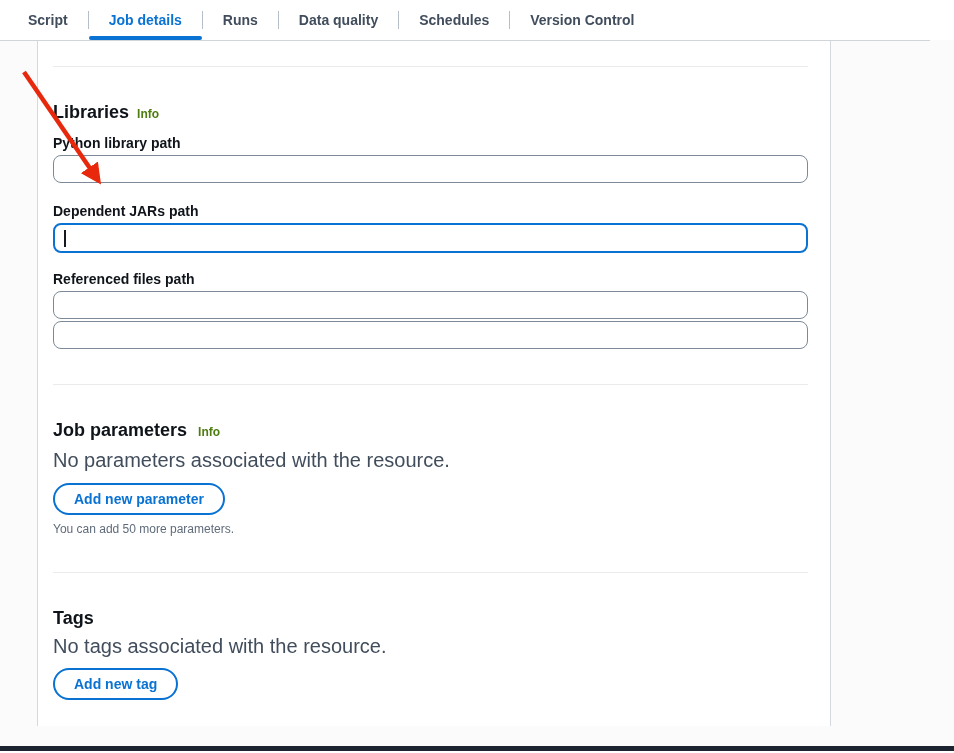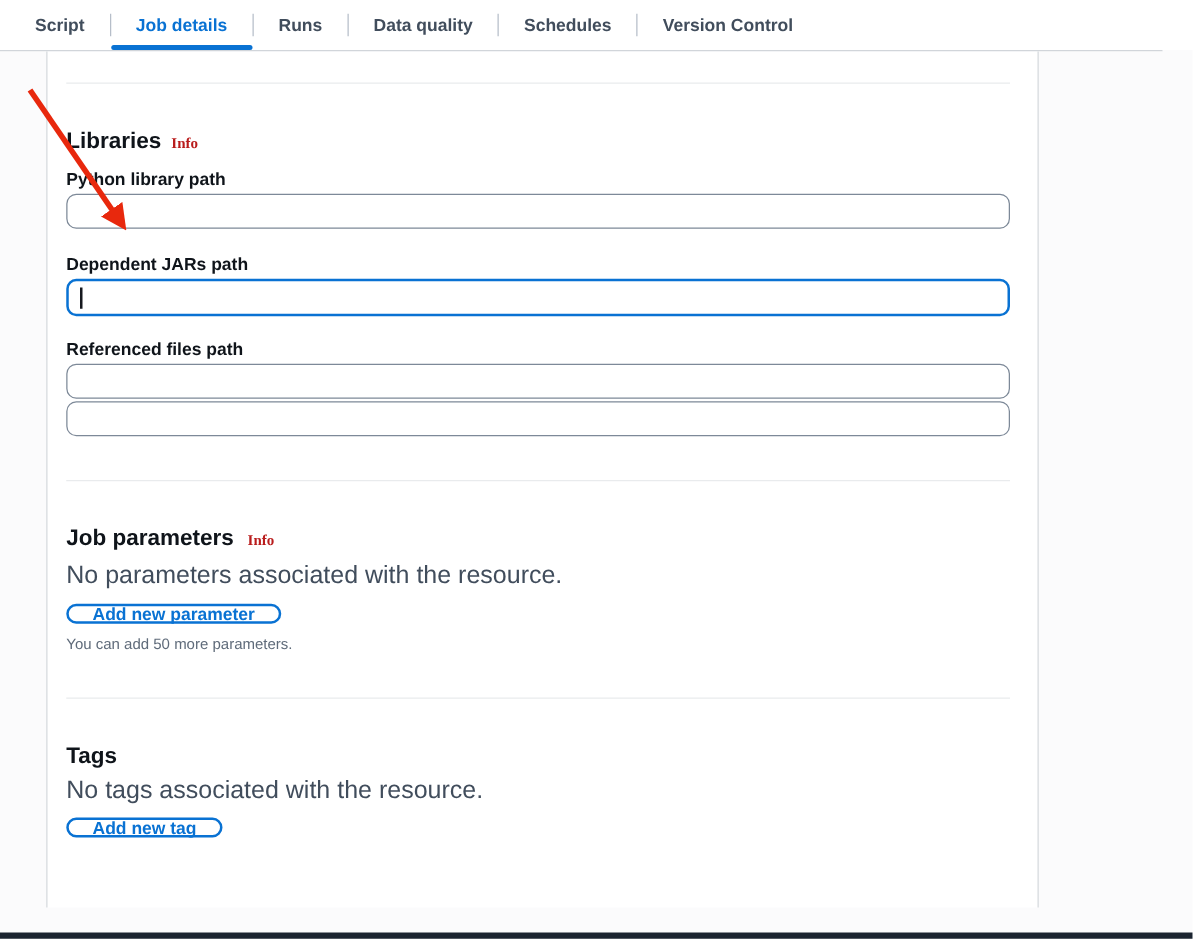--- a/index.html
+++ b/index.html
@@ -23,21 +23,21 @@
   
   .panel { position:absolute; left:37px; top:41px; width:794px; height:685px; background:#ffffff;
            border-left:1px solid #d5d9dd; border-right:1px solid #d5d9dd; padding:0 22px 0 15px; z-index:2; }
   .divider { height:1px; background:#e9ebed; }
   .div-1 { margin-top:25px; }
   .div-2 { margin-top:35px; }
   .div-3 { margin-top:35px; }
 
   .section-heading { display:flex; align-items:baseline; gap:8px; line-height:22px;text-align:center; }
   .section-title { font-size:18px; font-weight:700; color:#0f141a; }
-  .info-link { font-size:12px; font-weight:700; color:#b91c1c; cursor:pointer;font-family:Liberation Serif, serif; }
+  .info-link { font-size:12px; font-weight:700; color:#4d7c0f; cursor:pointer; }
 
   .h-libraries { margin-top:34px; }
   .h-jobparams { margin-top:34px;gap:11px; }
   .h-tags      { margin-top:34px; }
 
   .field-label { font-size:14px; font-weight:700; color:#0f141a; line-height:18px; }
   .lbl-1 { margin-top:9px; }
   .lbl-2 { margin-top:19px; }
   .lbl-3 { margin-top:17px; }
   .lbl-4 { margin-top:20px; }
@@ -46,21 +46,21 @@
                 border-radius:8px; background:#ffffff; font-size:14px; color:#0f141a; padding:0 10px;
                 outline:none; font-family:"Liberation Sans", sans-serif; }
   .input-wrap { position:relative; }
   .text-input.focused { height:30px; border:2px solid #0972d3; margin-top:3px; }
   .inp-4 { margin-top:2px; }
   .caret { position:absolute; left:11px; top:7px; width:2px; height:17px; background:#16191f; }
 
   .empty-text { font-size:20px; color:#414d5c; line-height:20px; margin-top:7px; }
   .hint-text  { font-size:12px; color:#5f6b7a; line-height:16px; margin-top:6px; }
 
-  .pill-button { display:inline-flex; align-items:center; justify-content:center; height:16px;
+  .pill-button { display:inline-flex; align-items:center; justify-content:center; height:32px;
                  padding:0 19px; border:2px solid #0972d3; border-radius:16px; background:#ffffff;
                  color:#0972d3; font-size:14px; font-weight:700; cursor:pointer; white-space:nowrap;
                  font-family:"Liberation Sans", sans-serif; }
   .btn-param { margin-top:13px; }
   .btn-tag   { margin-top:12px; }
 
   
   .bottombar { position:absolute; left:0; top:746px; width:954px; height:5px; background:#1b2430; z-index:6; }
 
   

